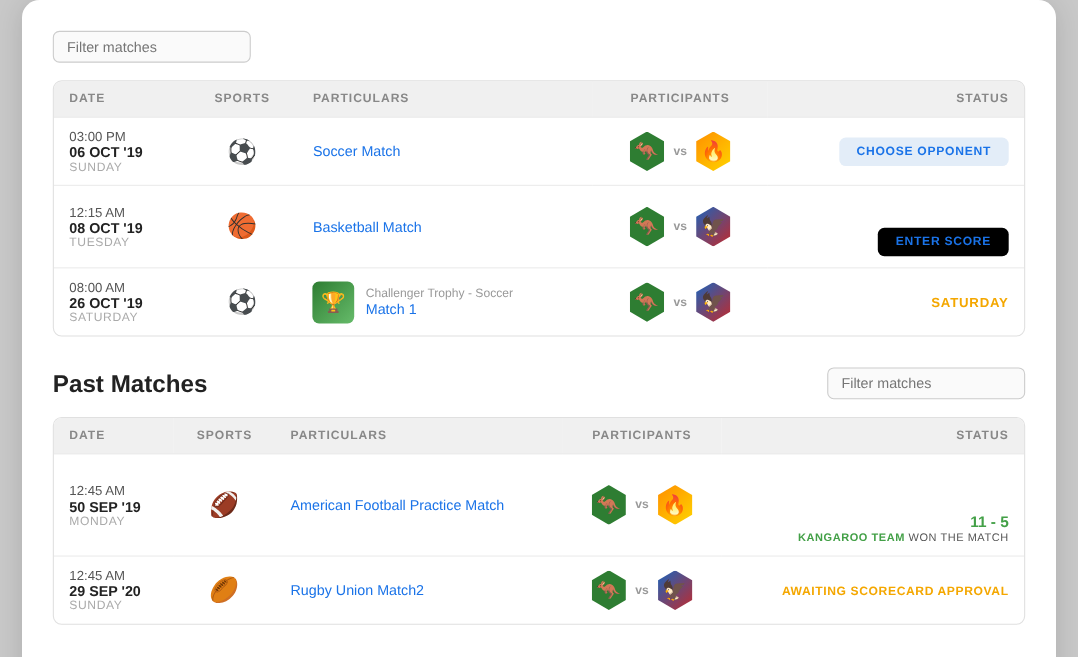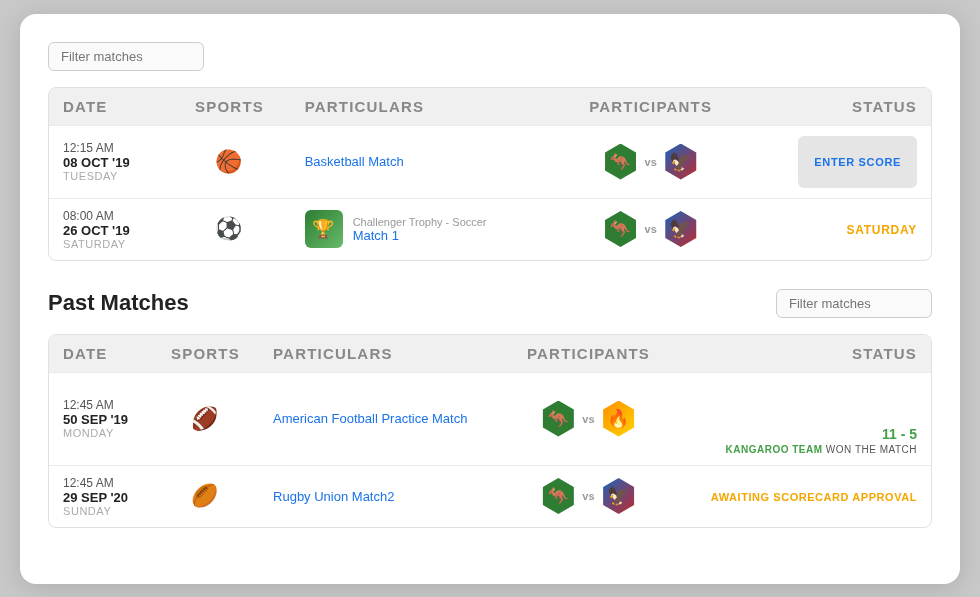--- a/index.html
+++ b/index.html
@@ -28,39 +28,39 @@
       font-size: 22px;
       font-weight: 600;
       color: #222;
     }
     .filter-input {
       border: 1px solid #ccc;
       border-radius: 6px;
       padding: 6px 12px;
       font-size: 13px;
       color: #aaa;
-      width: 156px;
+      width: 180px;
       outline: none;
       background: #fafafa;
     }
     .table-wrap {
       border: 1px solid #e0e0e0;
       border-radius: 8px;
       overflow: hidden;
       margin-bottom: 28px;
     }
     table {
       width: 100%;
       border-collapse: collapse;
     }
     thead tr {
       background: #f0f0f0;
     }
     thead th {
-      font-size: 15px;
+      font-size: 11px;
       font-weight: 700;
       color: #888;
       letter-spacing: 0.08em;
       padding: 10px 14px;
       text-align: left;
     }
     thead th.center { text-align: center; }
     thead th.right { text-align: right; }
     tbody tr {
       border-top: 1px solid #ebebeb;
@@ -118,30 +118,31 @@
       border: none;
       border-radius: 6px;
       padding: 7px 16px;
       font-size: 11px;
       font-weight: 700;
       letter-spacing: 0.06em;
       cursor: pointer;
       text-transform: uppercase;
     }
     .btn-enter {
-      background: #e5e5e5;
+      background: #000000;
       color: #1a73e8;
       border: none;
       border-radius: 6px;
-      padding: 20px 16px;
+      padding: 7px 16px;
       font-size: 11px;
       font-weight: 700;
       letter-spacing: 0.06em;
       cursor: pointer;
       text-transform: uppercase;
+      margin-top: 28px;
     }
     .status-scheduled { color: #f4a700; font-weight: 700; font-size: 12px; letter-spacing: 0.06em; text-align: right; }
     .score-block { text-align: right; }
     .score-line { font-size: 14px; font-weight: 700; margin-top: 43px; }
     .score-green { color: #43a047; }
     .score-winner { font-size: 10px; color: #555; letter-spacing: 0.05em; margin-top: 2px; }
     .score-winner span { font-weight: 700; color: #43a047; }
     .awaiting { color: #f4a700; font-size: 11px; font-weight: 700; letter-spacing: 0.05em; text-transform: uppercase; }
   </style>
 </head>
@@ -158,20 +159,46 @@
       <thead>
         <tr>
           <th>DATE</th>
           <th class="center">SPORTS</th>
           <th>PARTICULARS</th>
           <th class="center">PARTICIPANTS</th>
           <th class="right">STATUS</th>
         </tr>
       </thead>
       <tbody id="upcoming-tbody">
+      <tr>
+    <td>
+      <div class="date-cell">
+        <div class="time">03:00 PM</div>
+        <div class="date">06 OCT '19</div>
+        <div class="day">SUNDAY</div>
+      </div>
+    </td>
+    <td class="sport-icon">
+      <span>⚽</span>
+    </td>
+
+    <td>
+      <a class="match-link" href="#">Soccer Match</a>
+    </td>
+
+    <td style="text-align:center;">
+      <div class="participants-cell">
+        <div class="hex-avatar hex-green">🦘</div>
+        <span class="vs-text">vs</span>
+        <div class="hex-avatar hex-orange">🔥</div>
+      </div>
+    </td>
+
+    <td class="status-cell"><button class="btn-choose">CHOOSE OPPONENT</button></td>
+  </tr>
           <tr>
     <td>
       <div class="date-cell">
         <div class="time">12:15 AM</div>
         <div class="date">08 OCT '19</div>
         <div class="day">TUESDAY</div>
       </div>
     </td>
     <td class="sport-icon">
       <span>🏀</span>

